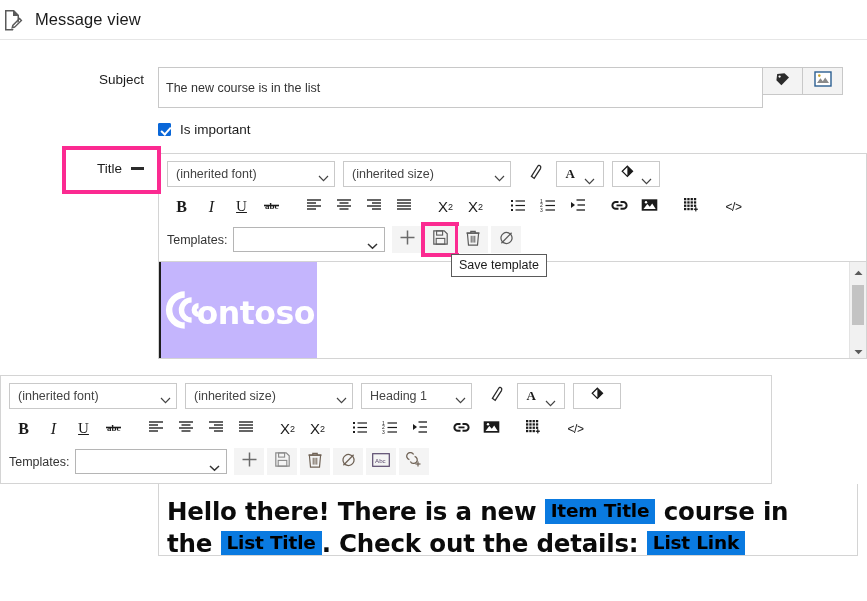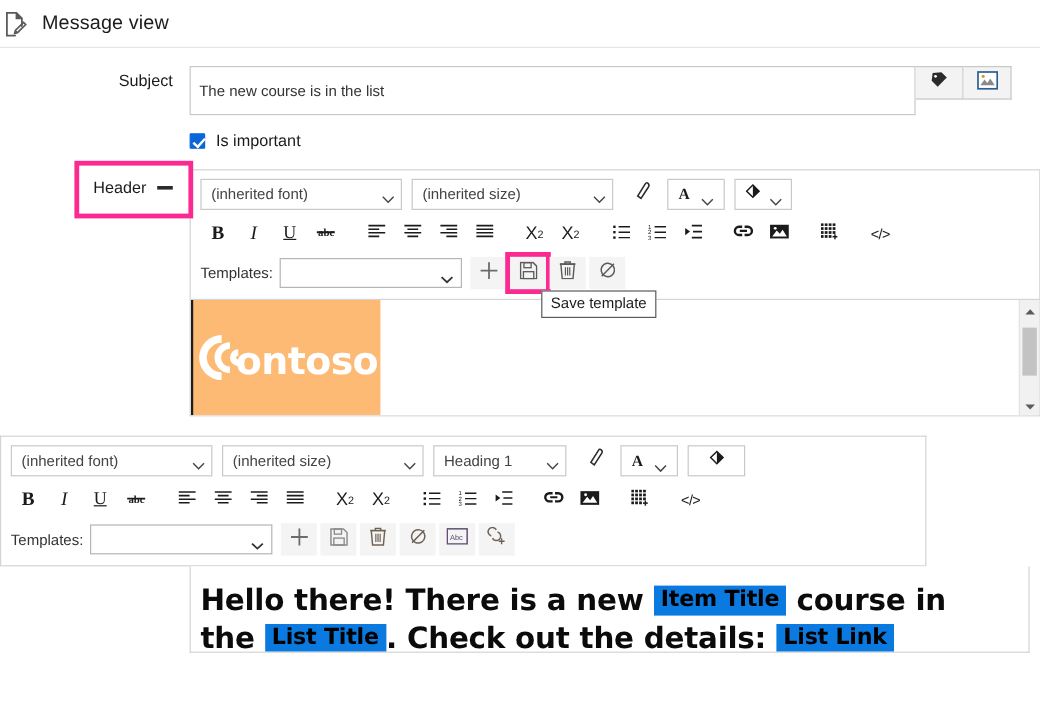--- a/index.html
+++ b/index.html
@@ -33,21 +33,21 @@
   .row-label {
     width: 158px;
     flex: 0 0 158px;
     text-align: right;
     padding-right: 14px;
     font-size: 13.5px;
     color: #1b1b1b;
   }
 
   
-  .subject-row { margin-top: 15px; border-radius: 10px; }
+  .subject-row { margin-top: 27px; border-radius: 10px; }
   .subject-row .row-label { padding-top: 5px; }
   .subject-wrap { display: flex; align-items: stretch; }
   .subject-input {
     width: 605px;
     height: 41px;
     border: 1px solid #c8c8c8;
     background: #fff;
     font-family: "Liberation Sans", sans-serif;
     font-size: 12.5px;
     color: #333;
@@ -198,21 +198,21 @@
     height: 96px;
     background: #fff;
     display: flex;
     overflow: hidden;
   }
   .canvas-inner { flex: 1; position: relative; }
 
   
   .logo {
     width: 158px; height: 96px;
-    background: #fdba74;
+    background: #c4b5fd;
     border-left: 2px solid #1d1d1d;
     display: flex; align-items: center; justify-content: center;
     overflow: hidden;
     flex: 0 0 158px;
     position: relative;
   }
   .logo svg { display:block; }
 
   
   .sbar {
@@ -298,21 +298,21 @@
   <div class="row-label"></div>
   <div class="check-line">
     <span class="cbox"></span>
     <span class="check-label">Is important</span>
   </div>
 </div>
 
 <div class="row editor-row">
   <div class="editor-label-cell">
     <span class="label-inner">
-      <span>Header</span>
+      <span>Title</span>
       <span class="dash"></span>
     </span>
     <span class="hl-box hl-header"></span>
   </div>
 
   <div class="editor">
 
     <div class="tb">
       <div class="sel w-font">
         <span>(inherited font)</span>

